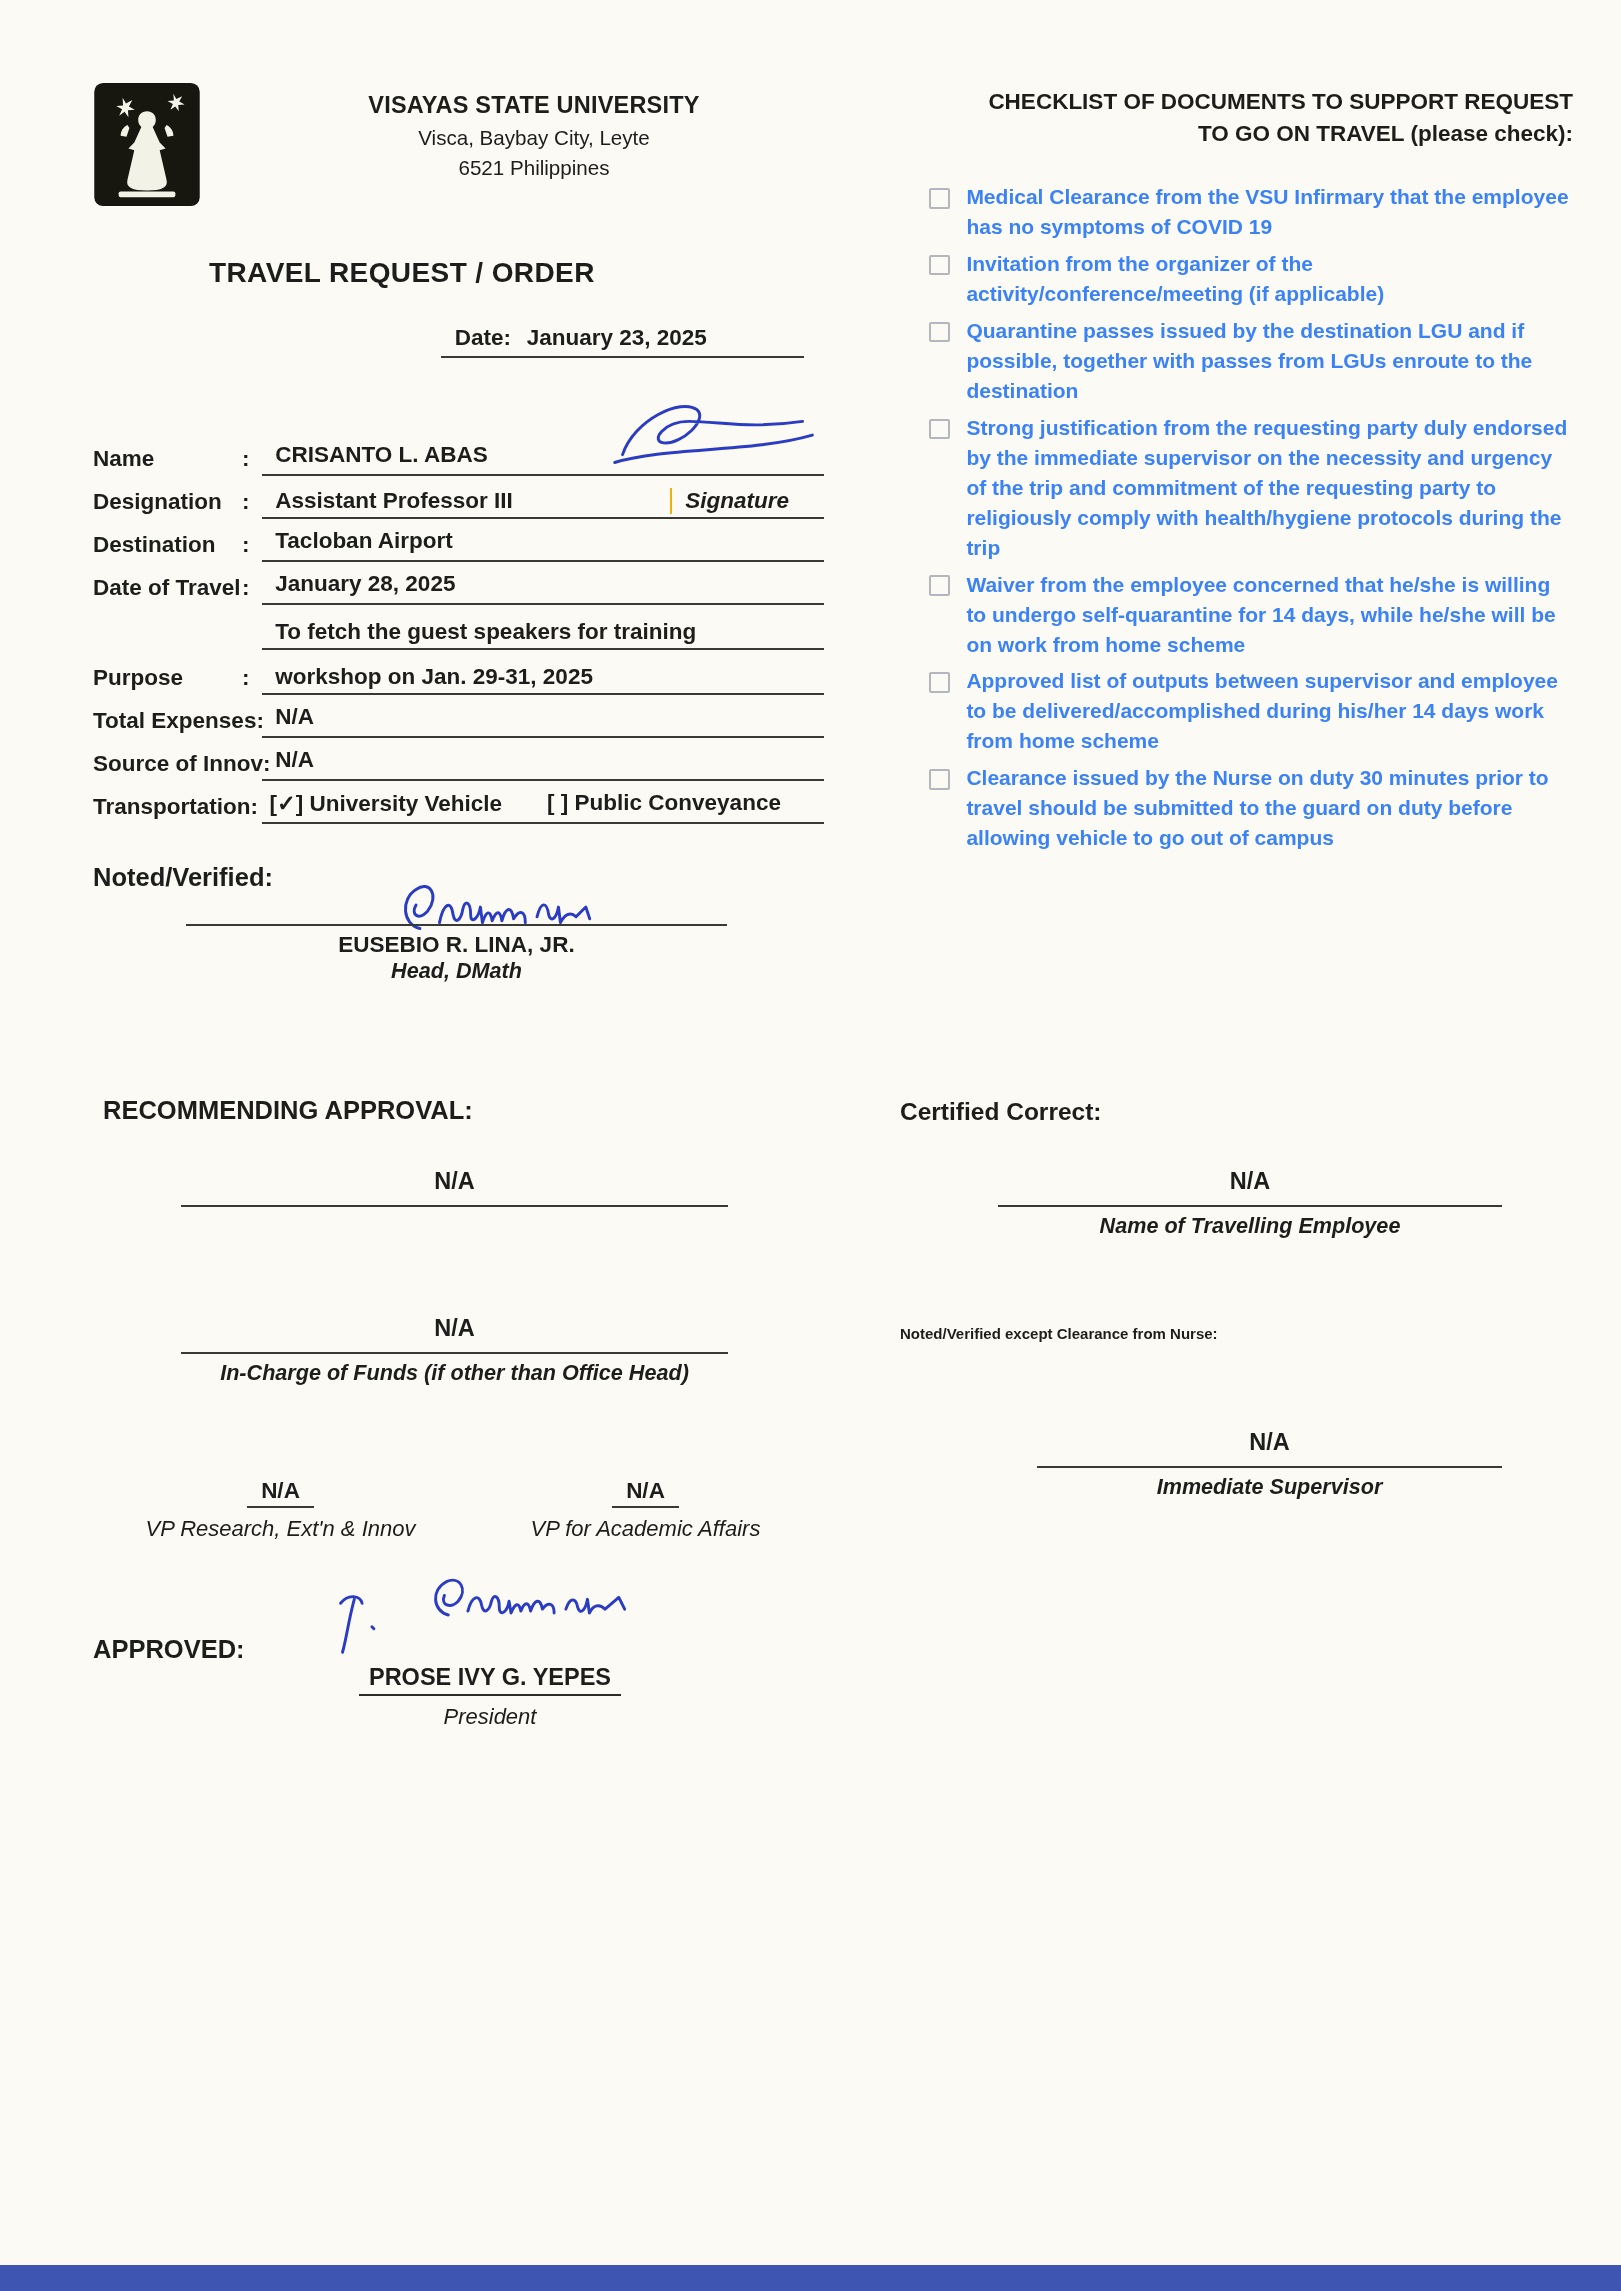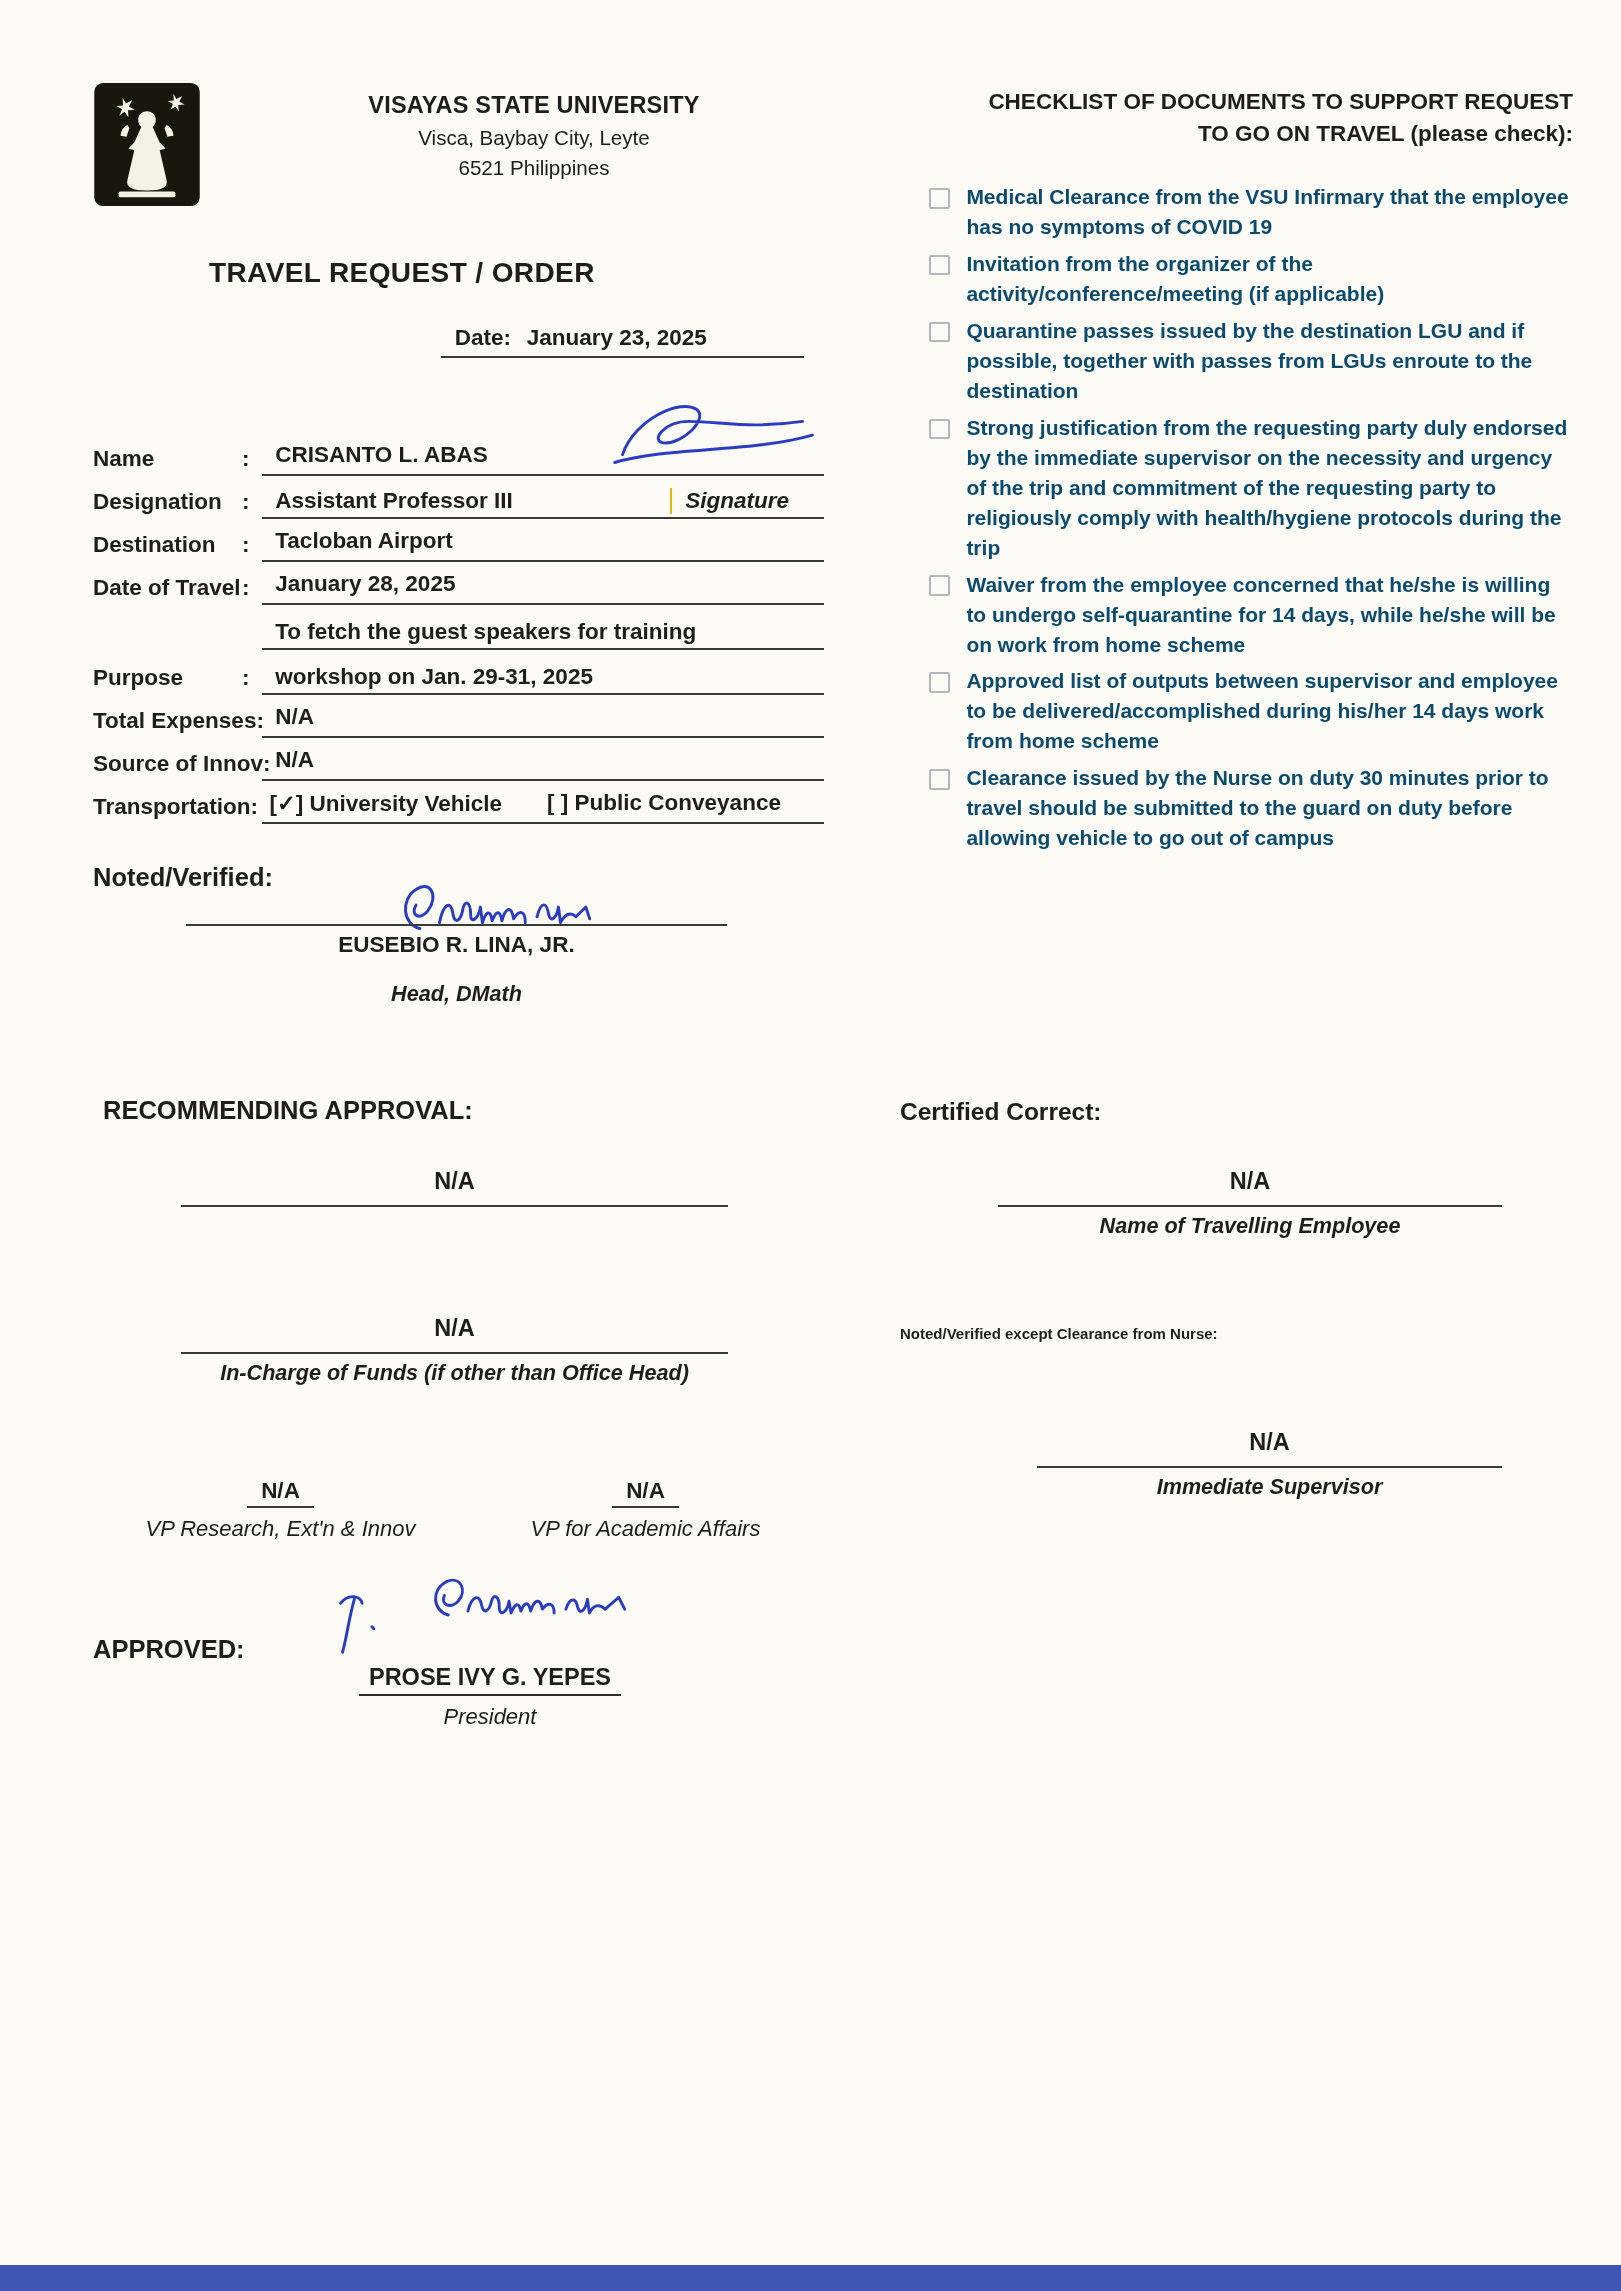--- a/index.html
+++ b/index.html
@@ -33,38 +33,38 @@
   .stack .underlined{min-height:40px;display:flex;align-items:flex-end;}
   .trans-val{display:flex;gap:45px;padding-left:7.8px;}
 
   
   .sec-label{font-size:25.5px;font-weight:700;}
   .sec-label-sm{font-size:15px;font-weight:700;}
 
   
   .sign-line{border-top:2px solid #3a3a34;}
   .sign-name{font-size:22.5px;font-weight:700;text-align:center;margin-top:5.9px;}
-  .sign-title{font-size:21.6px;font-weight:700;font-style:italic;text-align:center;margin-top:23px;}
+  .sign-title{font-size:21.6px;font-weight:700;font-style:italic;text-align:center;margin-top:0;}
   .na-line{font-size:23.5px;font-weight:700;text-align:center;
     border-bottom:2px solid #3a3a34;padding-bottom:9.8px;}
   .na-caption{font-size:21.6px;font-weight:700;font-style:italic;text-align:center;margin-top:5.9px;}
   .na-caption-light{font-size:22px;font-style:italic;margin-top:7.8px;}
   .na-short{display:inline-block;font-size:22.5px;font-weight:700;
     border-bottom:2px solid #3a3a34;padding:0 13.7px 2px 13.7px;}
   .vp-col{width:365px;text-align:center;}
   .approved-name{display:inline-block;font-size:23.5px;font-weight:700;
     border-bottom:2.5px solid #2c2c28;padding:0 9.8px 2.9px 9.8px;}
 
   
   .chk-head{width:676px;text-align:right;font-size:22.5px;font-weight:700;line-height:1.4;}
   .chk-list{width:642px;}
   .chk-item{display:flex;gap:16.7px;margin-bottom:6.9px;}
   .chk-box{width:16.7px;height:16.7px;border:2px solid #b3b6bd;border-radius:2px;
     flex:none;margin-top:5.9px;background:#fbfaf4;}
-  .chk-text{font-size:21px;font-weight:700;line-height:30px;color:#0c4a6e;}
+  .chk-text{font-size:21px;font-weight:700;line-height:30px;color:#3b82f6;}
 
   .ink{stroke:#2b3cc4;stroke-width:3;fill:none;stroke-linecap:round;stroke-linejoin:round;}
   .bottom-bar{left:0;top:2265px;width:1621px;height:26.5px;background:#3f55b2;}
 </style>
 </head>
 <body>
 
 <div class="abs" style="left:93px;top:82px;">
   <svg width="108" height="125" viewBox="0 0 110 128">
     <rect x="1" y="1" width="108" height="126" rx="9" fill="#17170f"></rect>

